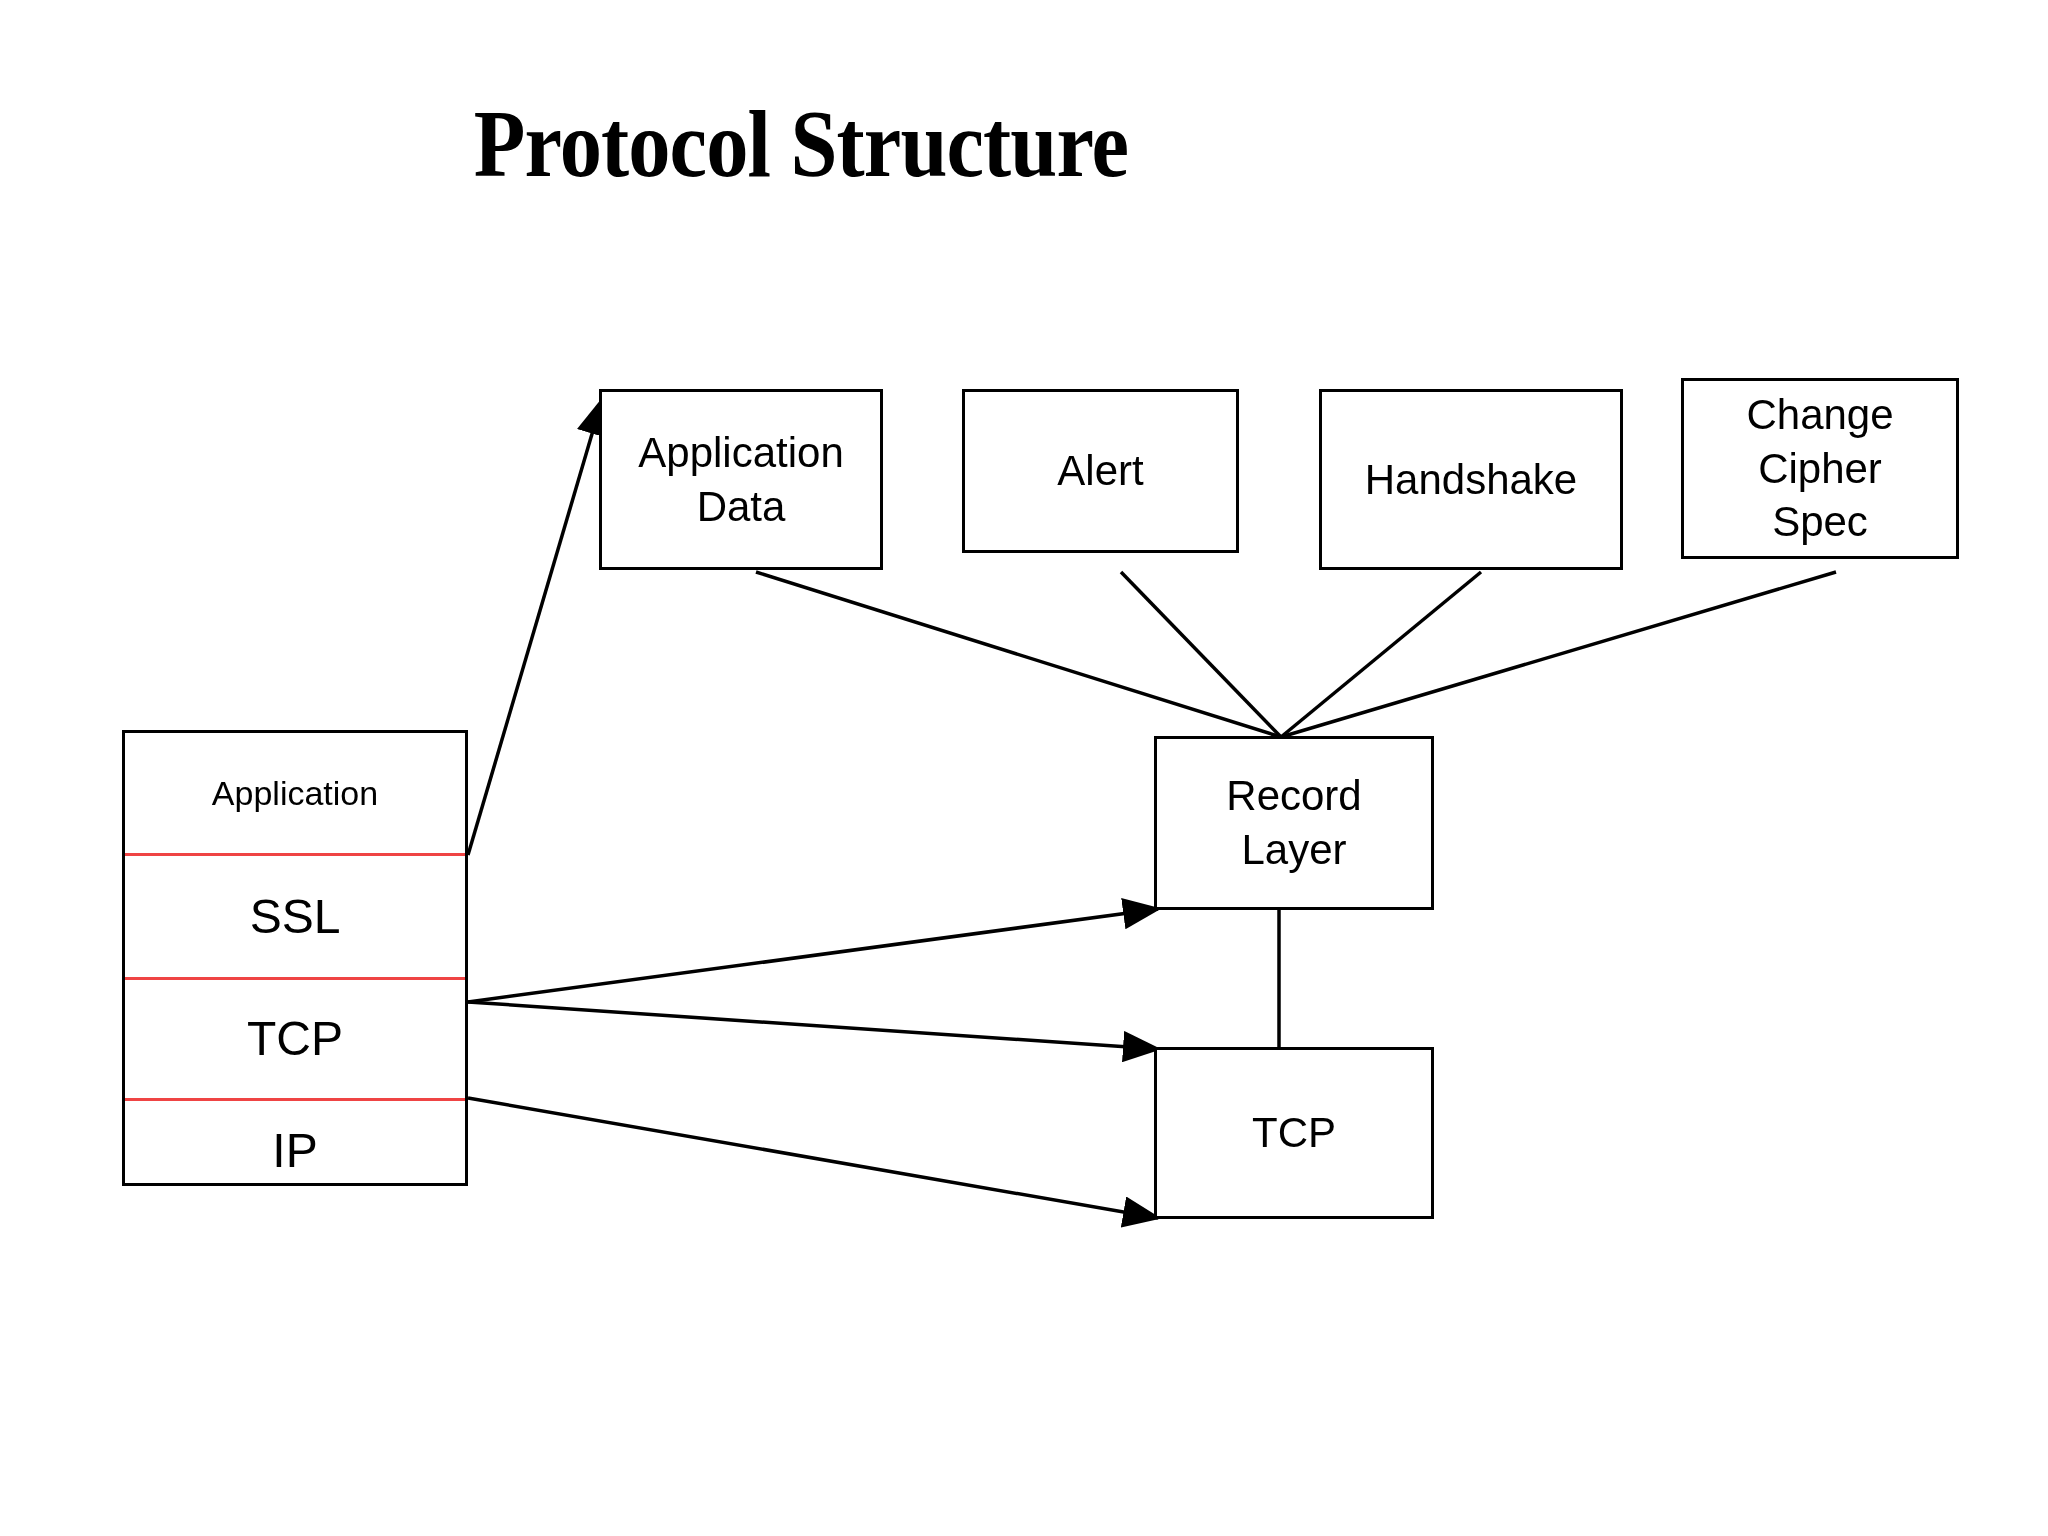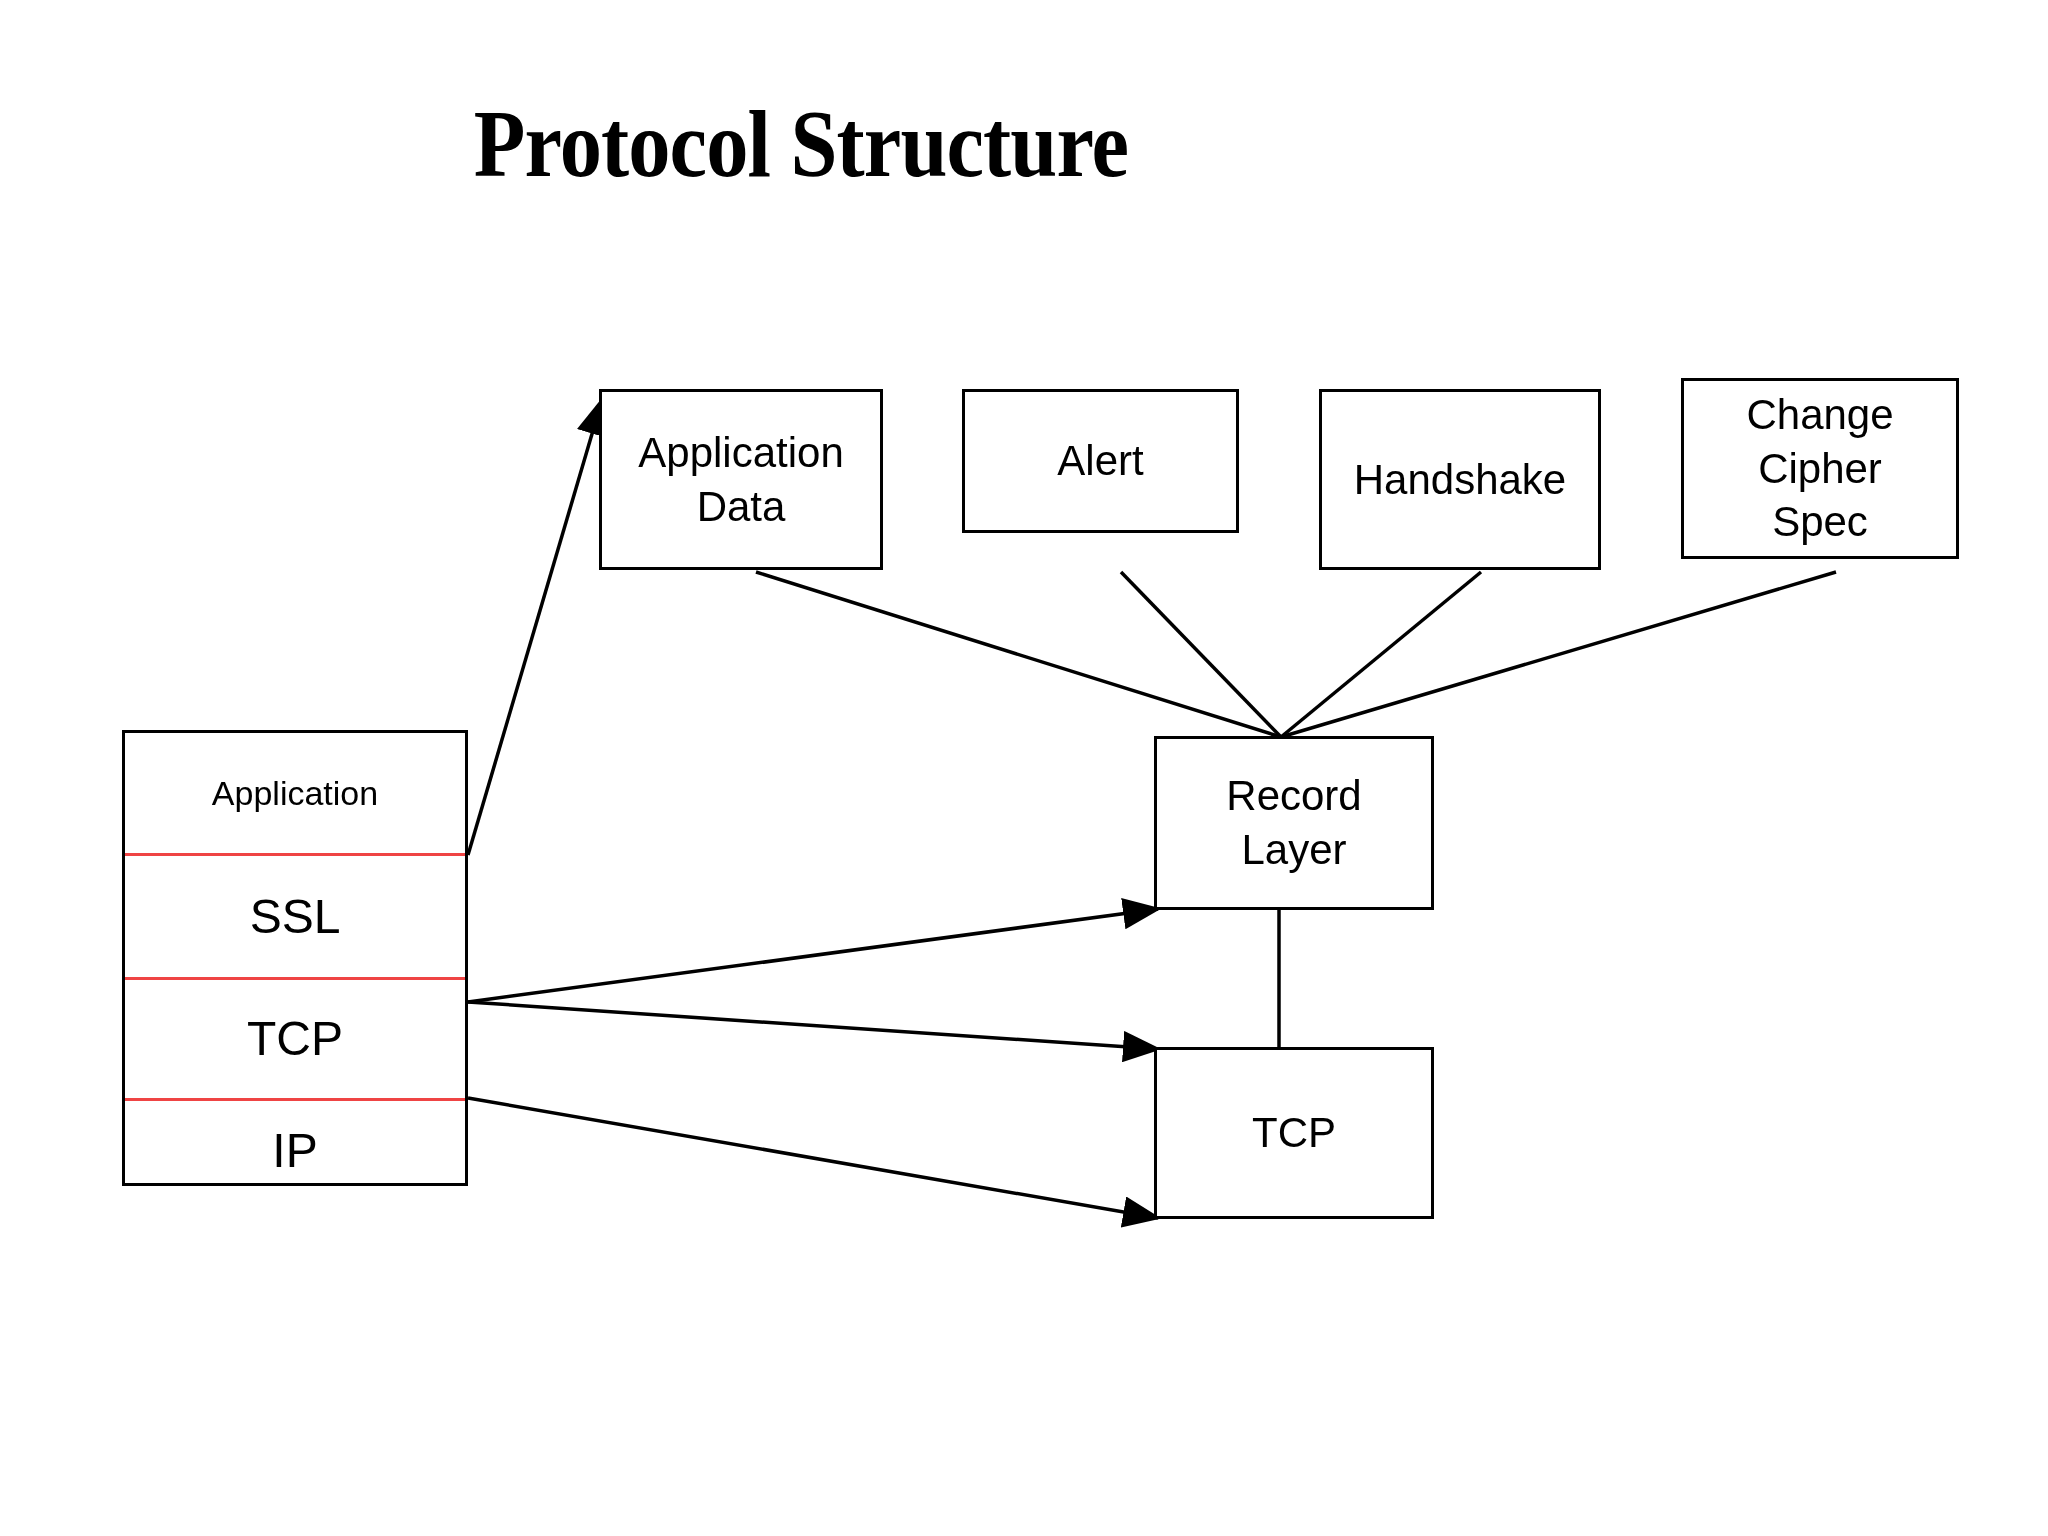--- a/index.html
+++ b/index.html
@@ -44,22 +44,22 @@
     color: #000000;
     font-size: 42px;
     line-height: 1.28;
     z-index: 3;
   }
   .node-box .label {
     display: block;
     white-space: pre-line;
   }
   #box-app-data   { left: 583px;  top: 389px;  width: 284px; height: 181px; }
-  #box-alert      { left: 946px;  top: 389px;  width: 277px; height: 144px; }
-  #box-handshake  { left: 1303px; top: 389px;  width: 282px; height: 181px; }
+  #box-alert      { left: 946px;  top: 389px;  width: 277px; height: 164px; }
+  #box-handshake  { left: 1303px; top: 389px;  width: 304px; height: 181px; }
   #box-ccs        { left: 1665px; top: 378px;  width: 278px; height: 181px; }
   #box-record     { left: 1138px; top: 736px;  width: 280px; height: 174px; }
   #box-tcp-right  { left: 1138px; top: 1047px; width: 280px; height: 172px; }
 
   #stack {
     position: absolute;
     left: 106px;
     top: 730px;
     width: 346px;
     height: 456px;

